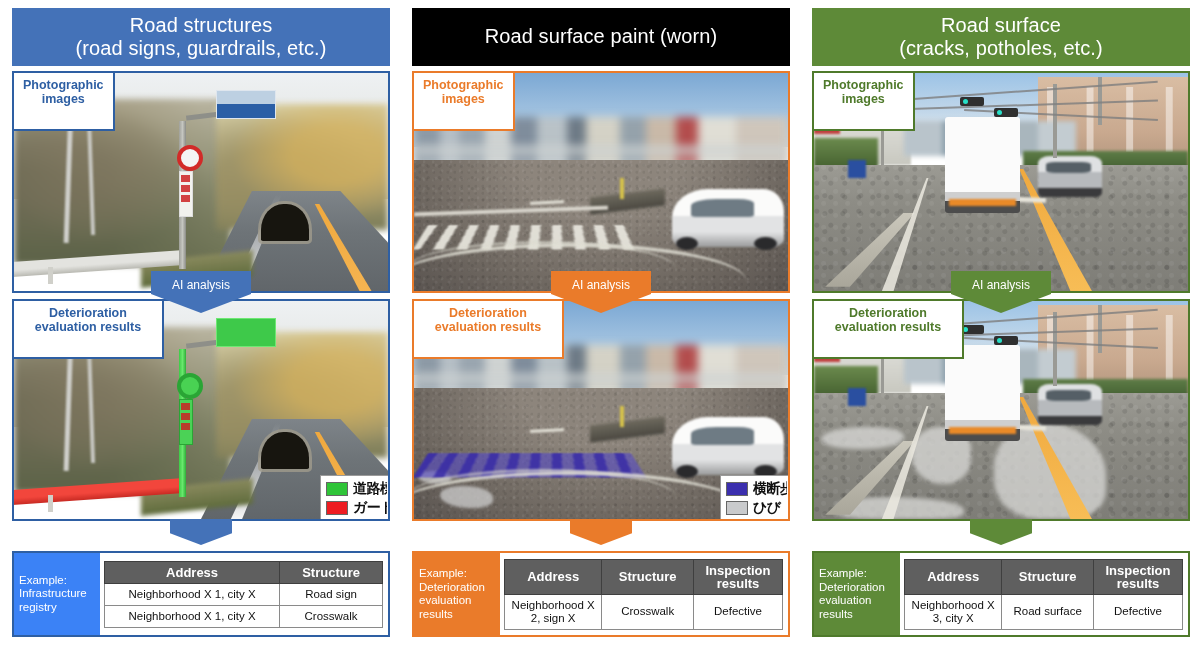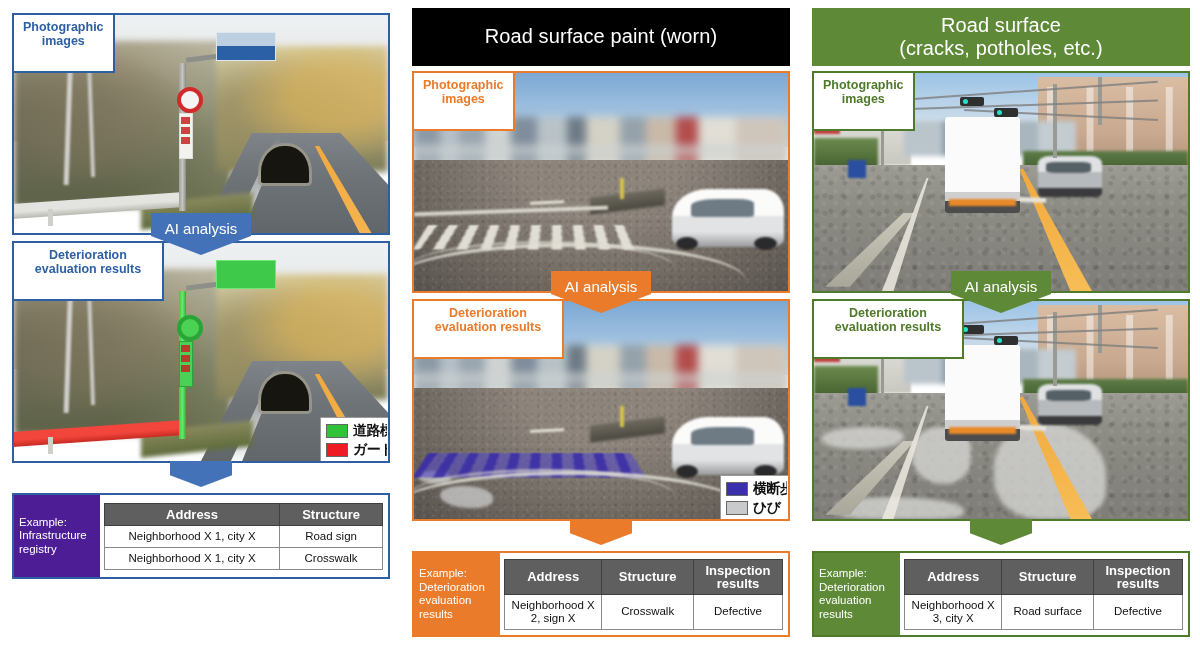--- a/index.html
+++ b/index.html
@@ -121,21 +121,21 @@
     z-index: 8;
     margin-top: -22px;
     margin-bottom: -21px;
     pointer-events: none;
   }
   .arrow {
     width: 100px;
     height: 42px;
     background: #4472b8;
     color: #ffffff;
-    font-size: 15px;
+    font-size: 12px;
     display: flex;
     align-items: flex-start;
     justify-content: center;
     padding-top: 7px;
     clip-path: polygon(0 0, 100% 0, 100% 55%, 50% 100%, 0 55%);
     pointer-events: auto;
   }
   .arrow.orange { background: #ea7b2a; }
   .arrow.green  { background: #5e8a38; }
 
@@ -151,21 +151,21 @@
     margin-top: 4px;
     border: 2px solid #2e5fa3;
     background: #ffffff;
     height: 86px;
   }
   .record.orange { border-color: #ea7b2a; }
   .record.green  { border-color: #4f7a2b; }
 
   .record-label {
     flex: 0 0 86px;
-    background: #4c1d95;
+    background: #3b82f6;
     color: #ffffff;
     font-size: 11.5px;
     line-height: 13.5px;
     padding: 6px 5px;
     display: flex;
     align-items: center;
   }
   .record-label.orange { background: #ea7b2a; }
   .record-label.green  { background: #5e8a38; }
 
@@ -404,20 +404,24 @@
     background: linear-gradient(180deg,#cac7bb,#a9a69a);
     clip-path: polygon(70% 0, 80% 0, 22% 100%, 0 100%); filter:blur(.6px); }
 </style>
 </head>
 <body>
 
 <div id="root">
 
   <div class="column">
 
+    <div class="col-header" style="background:#4472b8">
+      <span>Road structures</span>
+      <span class="l2">(road signs, guardrails, etc.)</span>
+    </div>
 
     <div class="photo-frame">
       <div class="photo scene">
         <div class="a-sky"></div>
         <div class="a-trees-l"></div>
         <div class="a-trees-r"></div>
         <div class="a-pole-white"></div>
         <div class="a-pole-white2"></div>
         <div class="a-road"></div>
         <div class="a-road-edge"></div>

